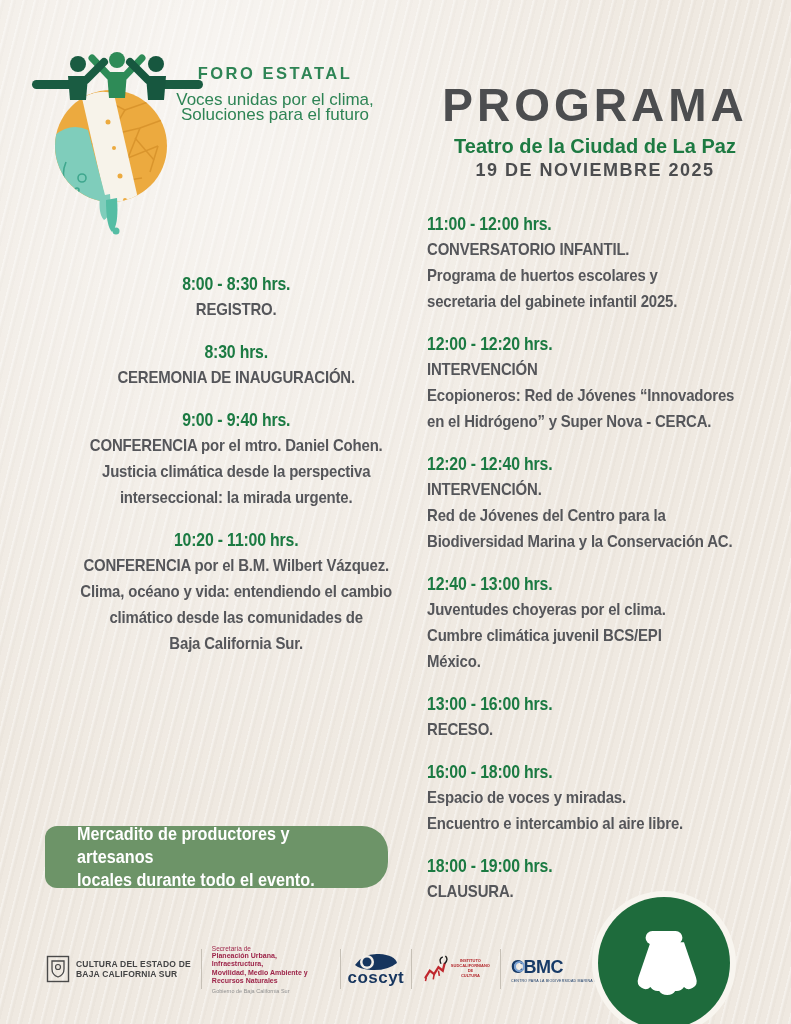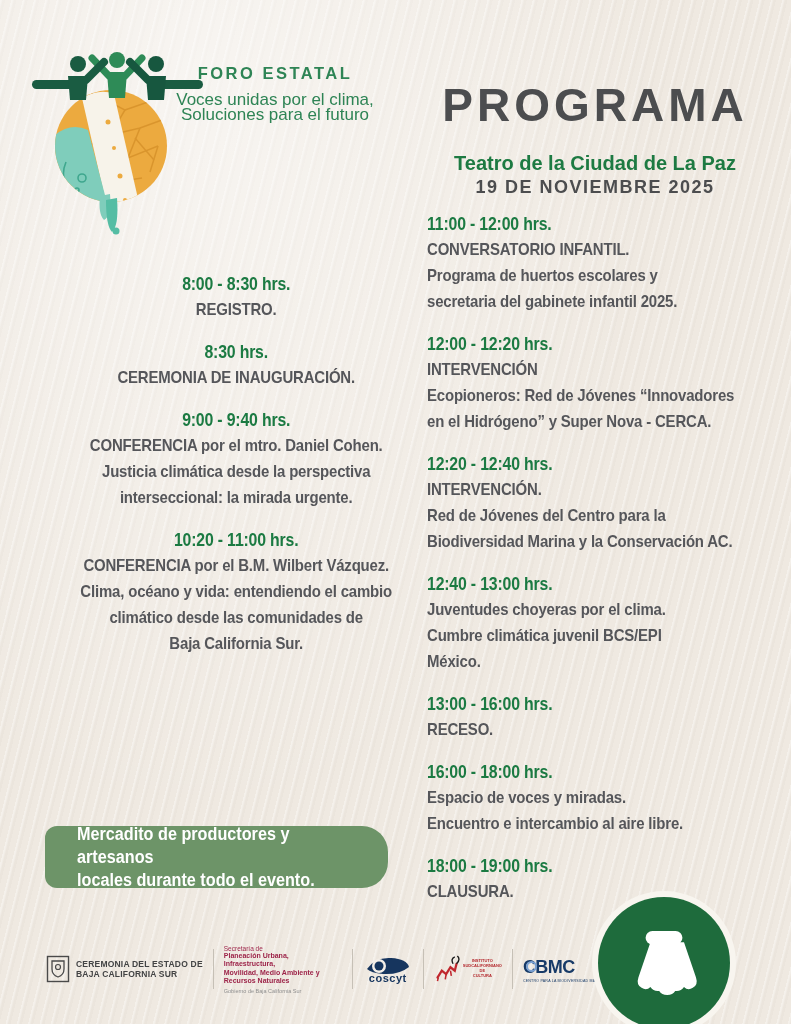--- a/index.html
+++ b/index.html
@@ -13,21 +13,21 @@
   }
   
   .logo-art{position:absolute;left:30px;top:50px;width:175px;height:185px;}
   .logo-text{position:absolute;left:172px;top:64px;width:206px;text-align:center;}
   .logo-kicker{font-size:16.5px;font-weight:700;letter-spacing:2.5px;color:#2e8455;}
   .logo-title{margin-top:7px;font-size:29px;line-height:24.5px;font-weight:800;letter-spacing:0.5px;color:#17573f;}
   .logo-tagline{margin-top:9px;font-size:17px;line-height:15px;font-weight:400;color:#2e8455;white-space:pre-line;}
   
   .prog-head{position:absolute;left:405px;top:78px;width:380px;text-align:center;}
   .prog-title{font-size:46px;font-weight:800;letter-spacing:4px;color:#4c4d4f;}
-  .prog-venue{margin-top:20px;font-size:20px;font-weight:700;color:#1d7a42;}
+  .prog-venue{margin-top:3px;font-size:20px;font-weight:700;color:#1d7a42;}
   .prog-date{margin-top:2px;font-size:18px;font-weight:700;letter-spacing:1.5px;color:#4c4d4f;}
   
   .col{position:absolute;width:430px;}
   .col-left{left:47px;top:271px;text-align:center;}
   .col-right{left:427px;top:211px;}
   .sched-item{margin-bottom:16px;}
   .sched-time{color:#1b7a42;font-size:18px;font-weight:700;line-height:26px;letter-spacing:-0.2px;transform:scaleX(0.88);transform-origin:left top;}
   .sched-desc{color:#55565a;font-size:17px;font-weight:700;line-height:26px;letter-spacing:-0.2px;white-space:pre-line;transform:scaleX(0.88);transform-origin:left top;}
   
   .note-box{position:absolute;left:45px;top:826px;width:328px;height:62px;background:#6d9468;border-radius:12px 26px 26px 12px;display:flex;align-items:center;padding-left:15px;}
@@ -35,21 +35,21 @@
   
   .footer{position:absolute;left:46px;top:941px;height:56px;display:flex;align-items:center;gap:10px;}
   .vdiv{width:1px;height:40px;background:#c6c0b6;}
   .gob-block{display:flex;align-items:center;gap:6px;}
   .gob-text{font-size:8.5px;line-height:10px;font-weight:700;color:#434445;letter-spacing:0.2px;}
   .sec-block{width:118px;}
   .sec-small{font-size:6.5px;color:#9d2449;}
   .sec-bold{font-size:7px;line-height:8.5px;font-weight:700;color:#9d2449;white-space:pre-line;}
   .sec-sub{margin-top:2px;font-size:5.5px;color:#8f8f8f;}
   .coscyt{display:flex;flex-direction:column;align-items:center;width:50px;}
-  .coscyt-word{margin-top:-7px;font-size:11px;font-weight:800;letter-spacing:0.5px;color:#16355e;}
+  .coscyt-word{margin-top:-7px;font-size:17px;font-weight:800;letter-spacing:0.5px;color:#16355e;}
   .isc{display:flex;align-items:center;gap:3px;}
   .isc-label{font-size:4px;line-height:4.8px;font-weight:700;color:#b3282d;white-space:pre-line;text-align:center;}
   .cbmc{display:flex;flex-direction:column;}
   .cbmc-word{position:relative;font-size:18px;line-height:22px;font-weight:800;letter-spacing:-0.5px;color:#173a67;}
   .cbmc-globe{position:absolute;left:3px;top:5px;width:11px;height:11px;border-radius:50%;border:2px solid #7aa1d2;box-sizing:border-box;}
   .cbmc-sub{font-size:3.6px;letter-spacing:0.2px;color:#173a67;margin-top:1px;}
   
   .badge{position:absolute;left:598px;top:897px;width:132px;height:132px;border-radius:50%;background:#1e6b3c;box-shadow:0 0 0 6px #f8f5ef;display:flex;align-items:center;justify-content:center;}
 </style>
 </head>
@@ -185,21 +185,21 @@
 locales durante todo el evento.</div>
   </div>
 
   <div class="footer">
     <div class="gob-block">
       <svg width="24" height="28" viewBox="0 0 24 28">
         <rect x="1.5" y="1.5" width="21" height="25" fill="none" stroke="#4a4a4a" stroke-width="1.4"></rect>
         <path d="M6 6 h12 v8 q0 6 -6 8 q-6 -2 -6 -8 Z" fill="none" stroke="#4a4a4a" stroke-width="1.3"></path>
         <circle cx="12" cy="12" r="2.5" fill="none" stroke="#4a4a4a" stroke-width="1.2"></circle>
       </svg>
-      <div class="gob-text" style="white-space:pre-line">CEREMONIA DEL ESTADO DE
+      <div class="gob-text" style="white-space:pre-line">CULTURA DEL ESTADO DE
 BAJA CALIFORNIA SUR</div>
     </div>
     <div class="vdiv"></div>
     <div class="sec-block">
       <div class="sec-small">Secretaría de</div>
       <div class="sec-bold">Planeación Urbana, Infraestructura,
 Movilidad, Medio Ambiente y
 Recursos Naturales</div>
       <div class="sec-sub">Gobierno de Baja California Sur</div>
     </div>

